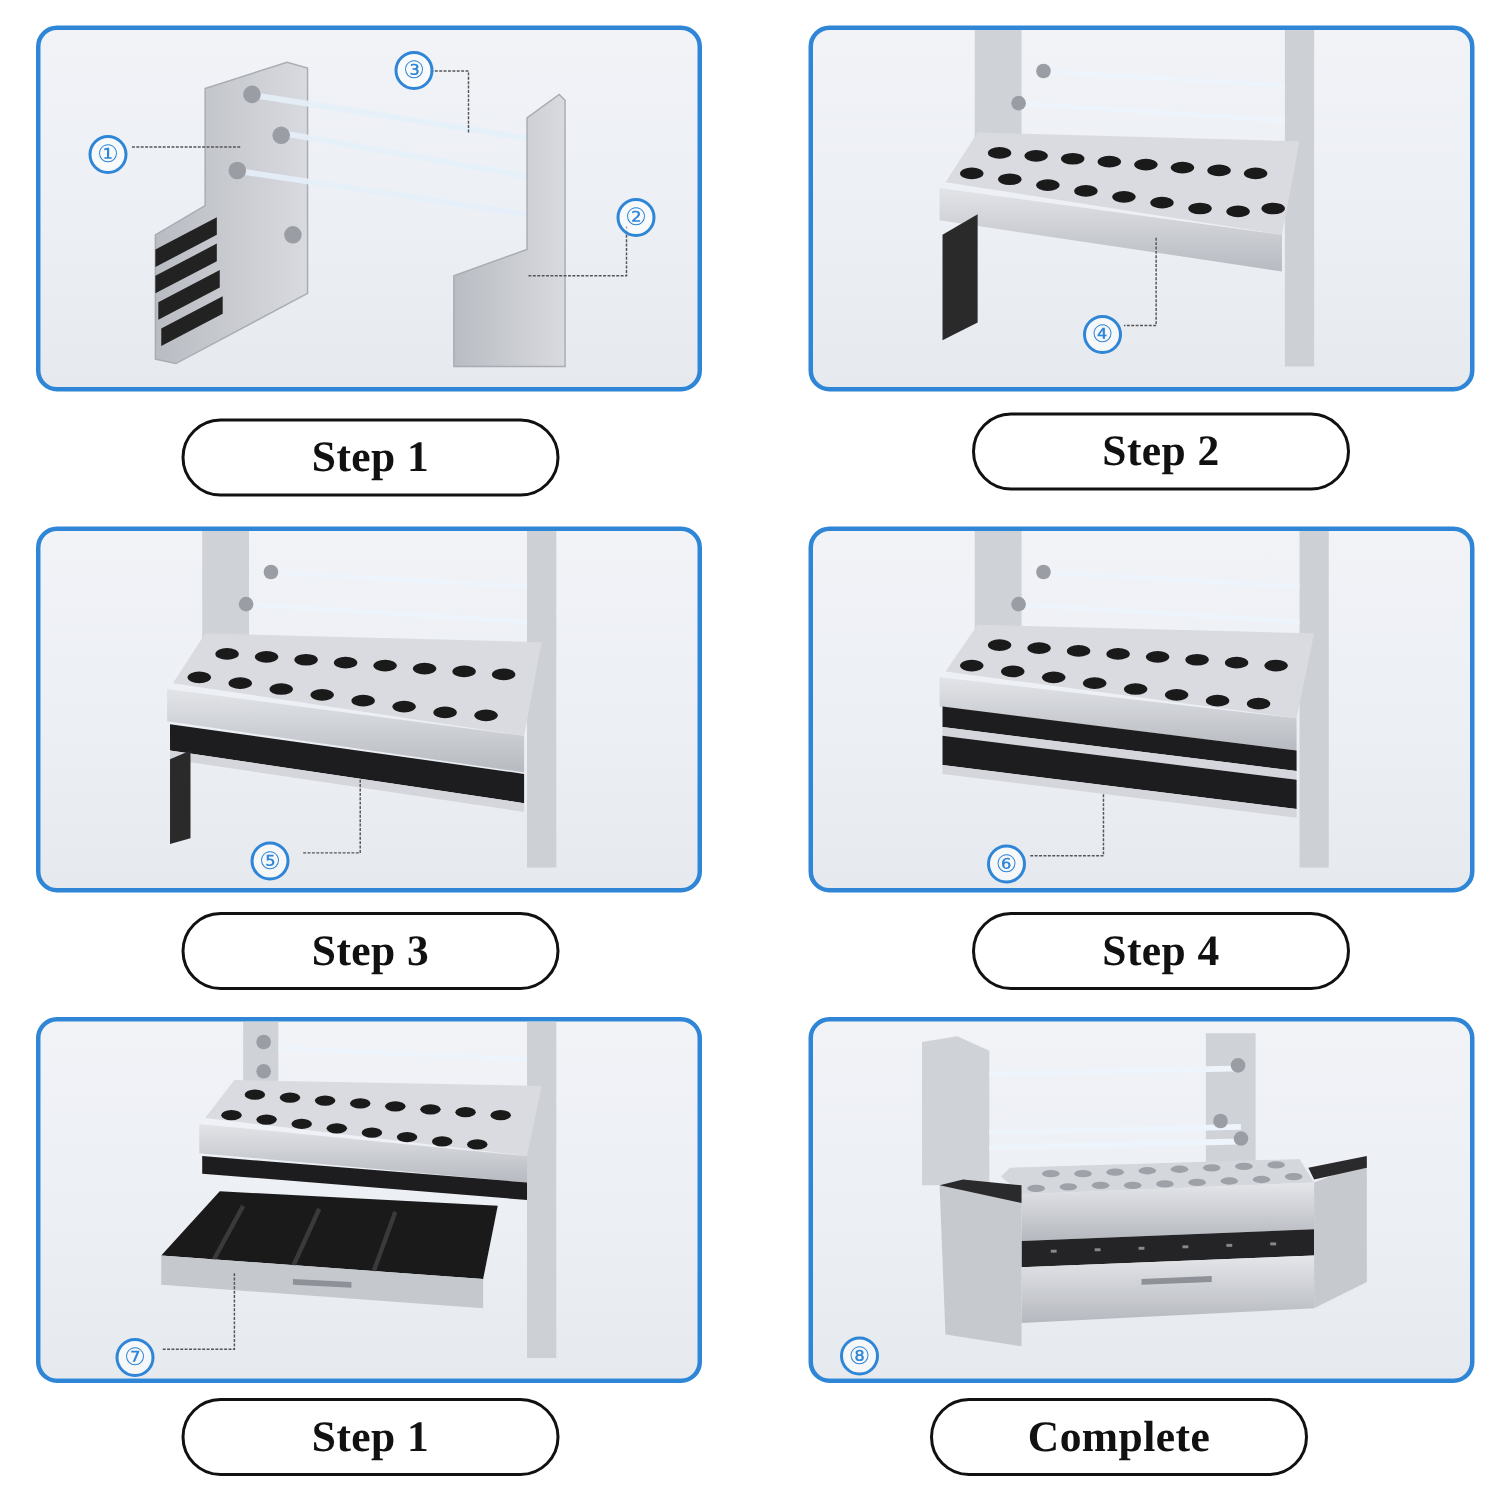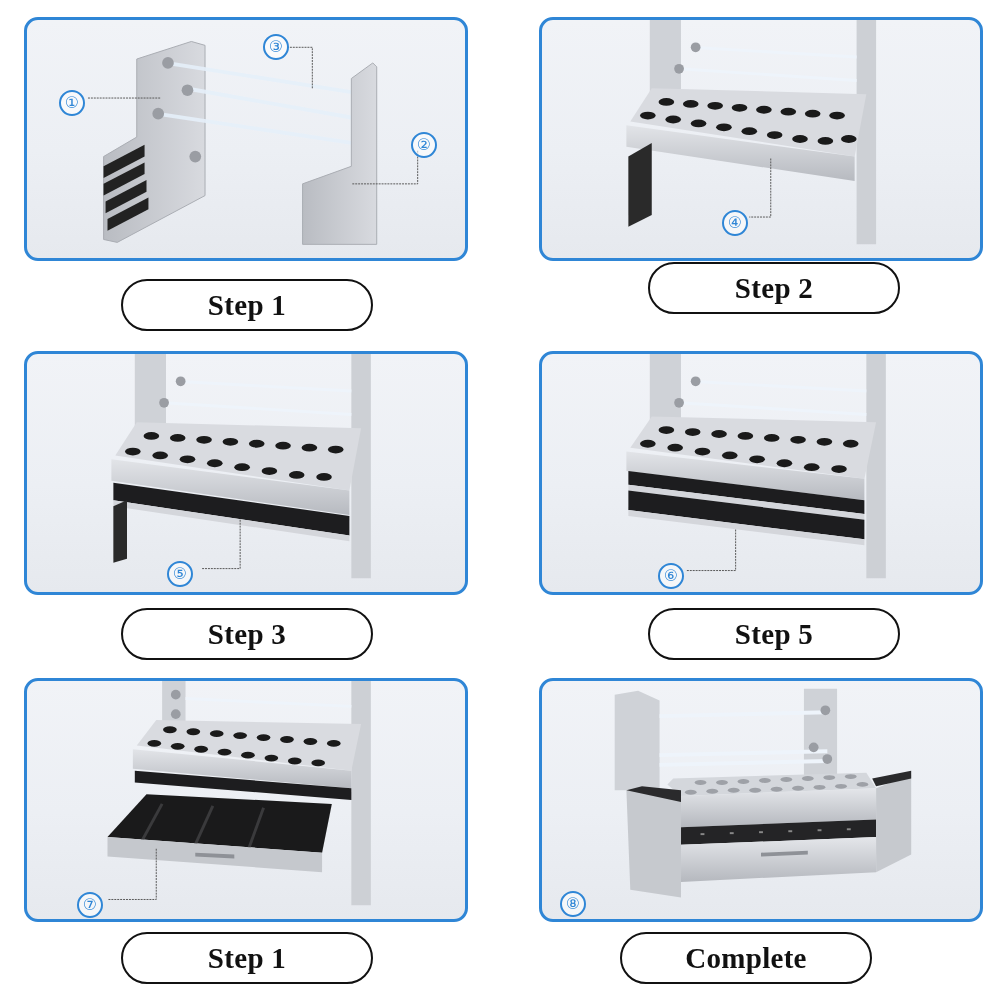--- a/index.html
+++ b/index.html
@@ -112,21 +112,21 @@
     </g>
     <g fill="#2a2a2a">
         <path d="M86 140 L110 126 L110 200 L86 212 Z"></path>
       </g>
     <g stroke="#555" stroke-width="1" stroke-dasharray="2 1" fill="none">
         <polyline points="232,142 232,202 210,202"></polyline>
       </g>
   </svg>
   <div class="callout" style="left:180px;top:190px;">④</div>
 </div>
-<div class="pill" style="left:648px;top:262px;">Step 2</div>
+<div class="pill" style="left:648px;top:275px;">Step 2</div>
 
 <div class="panel" style="left:24px;top:351px;">
   <svg viewBox="0 0 444 244">
     <path d="M108 0 L140 0 L140 80 L108 90 Z" fill="#cfd2d7"></path>
     <path d="M330 0 L350 0 L350 230 L330 230 Z" fill="#cdd0d5"></path>
     <g stroke="#eef4fb" stroke-width="3">
         <line x1="150" y1="28" x2="330" y2="38"></line>
         <line x1="138" y1="50" x2="330" y2="62"></line>
       </g>
     <circle cx="155" cy="28" r="5" fill="#9a9da3"></circle>
@@ -195,21 +195,21 @@
     <path d="M86 120 L328 150 L328 164 L86 134 Z" fill="#1d1d1f"></path>
     <path d="M86 134 L328 164 L328 170 L86 140 Z" fill="#d4d6db"></path>
     <path d="M86 140 L328 170 L328 190 L86 160 Z" fill="#1d1d1f"></path>
     <path d="M86 160 L328 190 L328 196 L86 166 Z" fill="#d4d6db"></path>
     <g stroke="#555" stroke-width="1" stroke-dasharray="2 1" fill="none">
         <polyline points="196,180 196,222 146,222"></polyline>
       </g>
   </svg>
   <div class="callout" style="left:116px;top:209px;">⑥</div>
 </div>
-<div class="pill" style="left:648px;top:608px;">Step 5</div>
+<div class="pill" style="left:648px;top:608px;">Step 4</div>
 
 <div class="panel" style="left:24px;top:678px;">
   <svg viewBox="0 0 444 244">
     <path d="M136 0 L160 0 L160 60 L136 66 Z" fill="#cfd2d7"></path>
     <path d="M330 0 L350 0 L350 230 L330 230 Z" fill="#cdd0d5"></path>
     <g stroke="#eef4fb" stroke-width="3">
         <line x1="160" y1="18" x2="330" y2="26"></line>
       </g>
     <circle cx="150" cy="14" r="5" fill="#9a9da3"></circle>
       <circle cx="150" cy="34" r="5" fill="#9a9da3"></circle>

